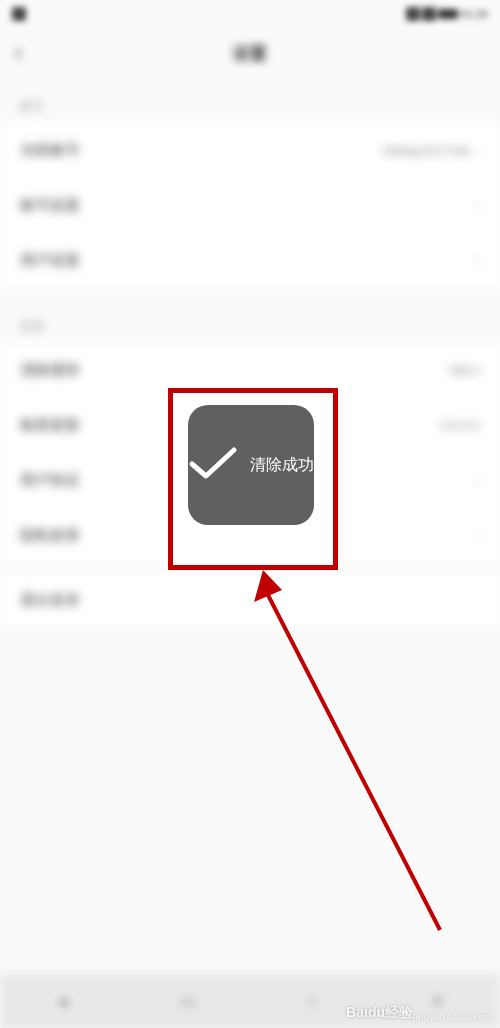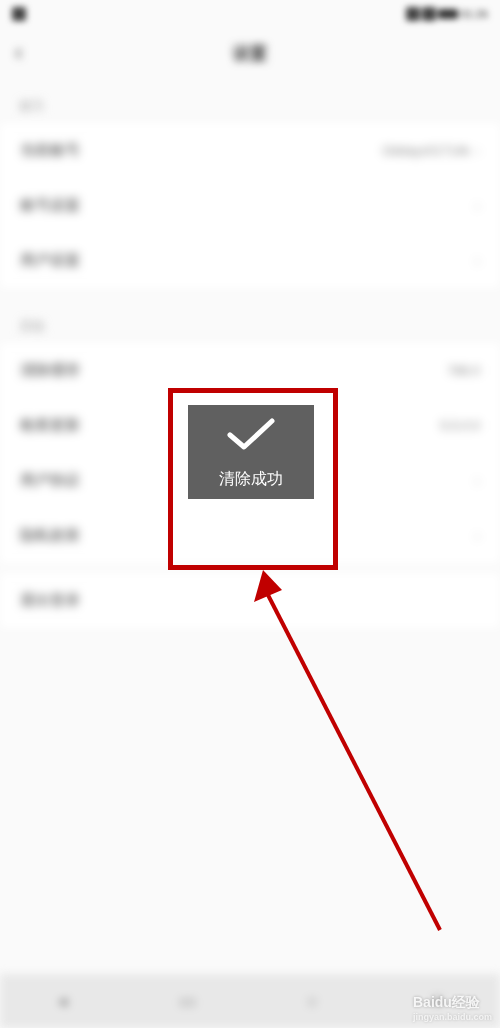--- a/index.html
+++ b/index.html
@@ -91,25 +91,25 @@
       font-size: 16px;
     }
     .divider {
       height: 10px;
     }
     .toast-overlay {
       position: absolute;
       top: 405px;
       left: 188px;
       width: 126px;
-      height: 94px;
+      height: 120px;
       background: #606060;
-      border-radius: 0;
-      display: flex;
-      flex-direction: column;
+      border-radius: 20px;
+      display: flex;
+      flex-direction: row;
       align-items: center;
       justify-content: center;
       gap: 12px;
     }
     .toast-check svg {
       width: 50px;
       height: 38px;
     }
     .toast-text {
       color: #fff;
@@ -155,22 +155,21 @@
     }
     .watermark {
       position: absolute;
       bottom: 6px;
       right: 8px;
       color: rgba(255,255,255,0.85);
       font-size: 14px;
       font-weight: 600;
       text-shadow: 0 0 3px rgba(0,0,0,0.3);
       display: flex;
-      flex-direction: column;
-      align-items: flex-start;
+      align-items: flex-end;
       gap: 0px;
     }
     .watermark-sub {
       font-size: 9px;
       font-weight: 700;
       opacity: 0.7;
     }
   </style>
 </head>
 <body>

